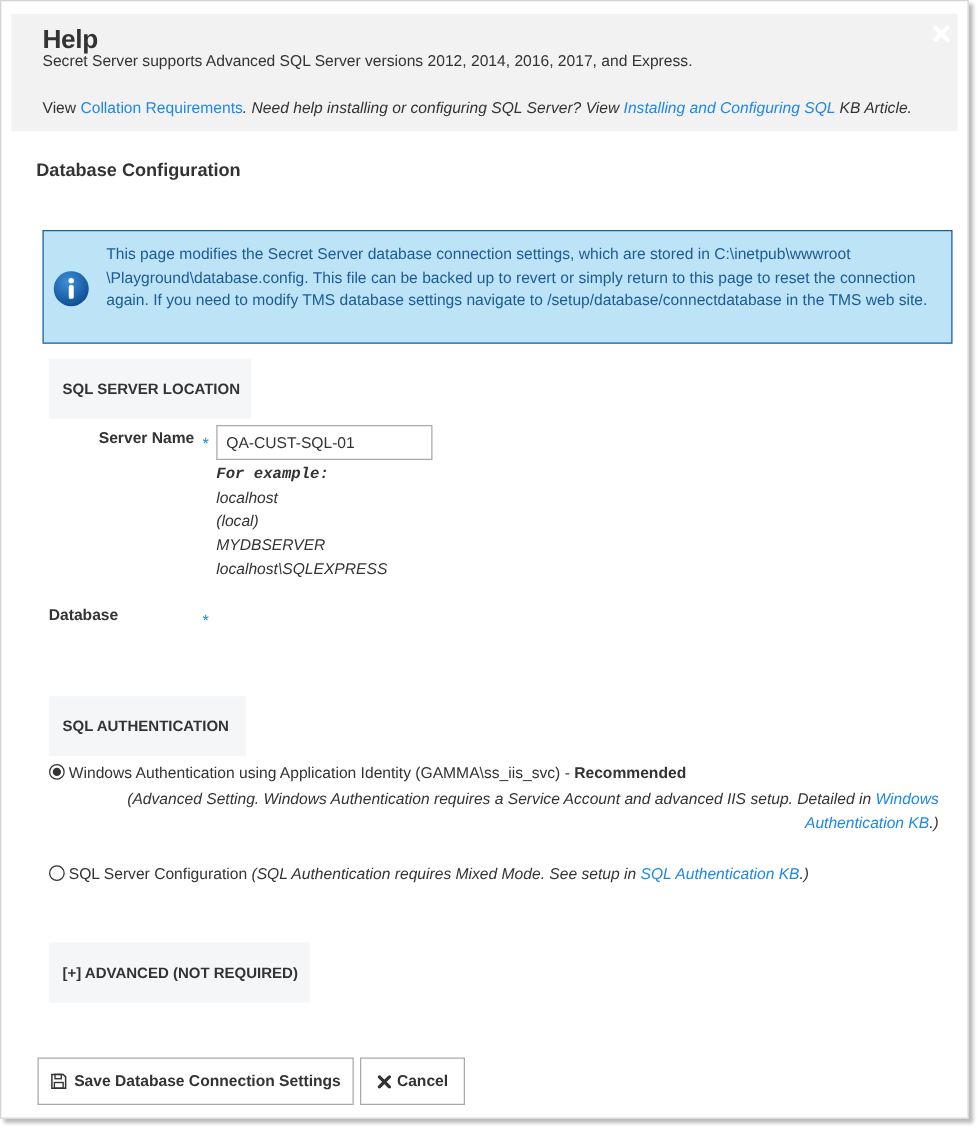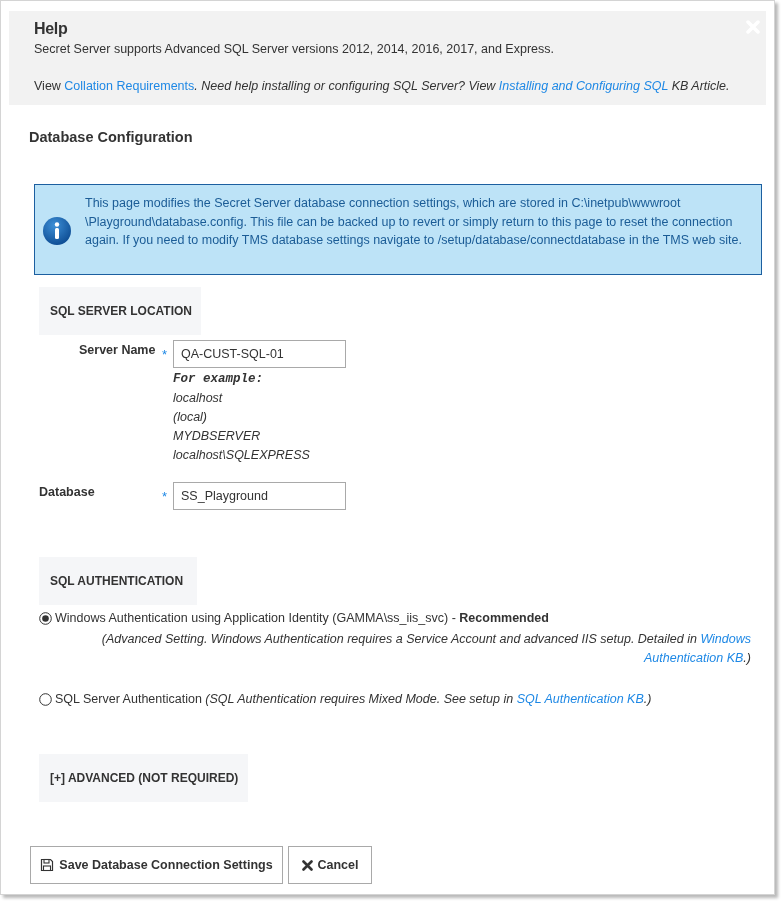--- a/index.html
+++ b/index.html
@@ -3,21 +3,21 @@
 <meta charset="utf-8">
 <style>
   html, body { margin: 0; padding: 0; background: #ffffff; }
   body { width: 783px; height: 903px; position: relative; overflow: hidden;
          font-family: "Liberation Sans", sans-serif; color: #333; }
   .frame { position: absolute; left: 0; top: 0; width: 773px; height: 893px;
            background: #fff; border: 1px solid #d4d4d4;
            box-shadow: 3px 3px 3px rgba(0,0,0,0.28); }
   .help { position: absolute; left: 8px; top: 10px; width: 757px; height: 94px;
           background: #f2f2f2; }
-  .help-title { position: absolute; left: 25px; top: 9px; font-size: 16px; font-weight: bold;
+  .help-title { position: absolute; left: 25px; top: 9px; font-size: 21px; font-weight: bold;
                 color: #333; letter-spacing: -0.3px; }
   .help-line1 { position: absolute; left: 25px; top: 31px; font-size: 12.5px; color: #333; }
   .help-line2 { position: absolute; left: 25px; top: 68px; font-size: 12.5px; color: #333; white-space: nowrap; }
   .help-line2 .i { font-style: italic; }
   a.link { color: #1e88e5; text-decoration: none; cursor: pointer; }
   .close-x { position: absolute; right: 6px; top: 9px; width: 14px; height: 14px; cursor: pointer; }
   .close-x svg { display: block; }
 
   .page-title { position: absolute; left: 28px; top: 128px; font-size: 14.5px; font-weight: bold; color: #333; }
 
@@ -100,21 +100,20 @@
   <div class="examples">
     <div class="hd">For example:</div>
     <div>localhost</div>
     <div>(local)</div>
     <div>MYDBSERVER</div>
     <div>localhost\SQLEXPRESS</div>
   </div>
 
   <div class="field-label" style="top:484px;">Database</div>
   <div class="req" style="top:488px;">*</div>
-  <input class="text-input" style="top: 481px;" type="text" value="SS_Playground">
 
   <div class="section-head sh2">SQL AUTHENTICATION</div>
 
   <div class="radio" style="left:38px; top:610px;">
     <svg width="13" height="13" viewBox="0 0 13 13">
         <circle cx="6.5" cy="6.5" r="5.8" fill="#fff" stroke="#333" stroke-width="1"></circle>
         <circle cx="6.5" cy="6.5" r="3.3" fill="#333"></circle>
       </svg>
   </div>
   <div class="radio-label" style="left:54px; top:610px;">
@@ -124,21 +123,21 @@
     <span>(Advanced Setting. Windows Authentication requires a Service Account and advanced IIS setup. Detailed in</span>
     <a class="link">Windows Authentication KB</a><span>.)</span>
   </div>
 
   <div class="radio" style="left:38px; top:691px;">
     <svg width="13" height="13" viewBox="0 0 13 13">
         <circle cx="6.5" cy="6.5" r="5.8" fill="#fff" stroke="#333" stroke-width="1"></circle>
       </svg>
   </div>
   <div class="radio-label" style="left:54px; top:691px;">
-    <span>SQL Server Authentication </span><i>(SQL Authentication requires Mixed Mode. See setup in </i><a class="link" style="font-style:italic;">SQL Authentication KB</a><i>.)</i>
+    <span>SQL Server Configuration </span><i>(SQL Authentication requires Mixed Mode. See setup in </i><a class="link" style="font-style:italic;">SQL Authentication KB</a><i>.)</i>
   </div>
 
   <div class="section-head sh3" style="cursor:pointer;">[+] ADVANCED (NOT REQUIRED)</div>
 
   <button class="btn btn-save">
     <span class="ic">
       <svg width="14" height="14" viewBox="0 0 14 14">
           <path d="M1.5 1.5 H10.5 L12.5 3.5 V12.5 H1.5 Z" fill="none" stroke="#333" stroke-width="1.2"></path>
           <rect x="4" y="1.5" width="5" height="3.5" fill="none" stroke="#333" stroke-width="1.1"></rect>
           <rect x="3.5" y="8" width="7" height="4.5" fill="none" stroke="#333" stroke-width="1.1"></rect>

